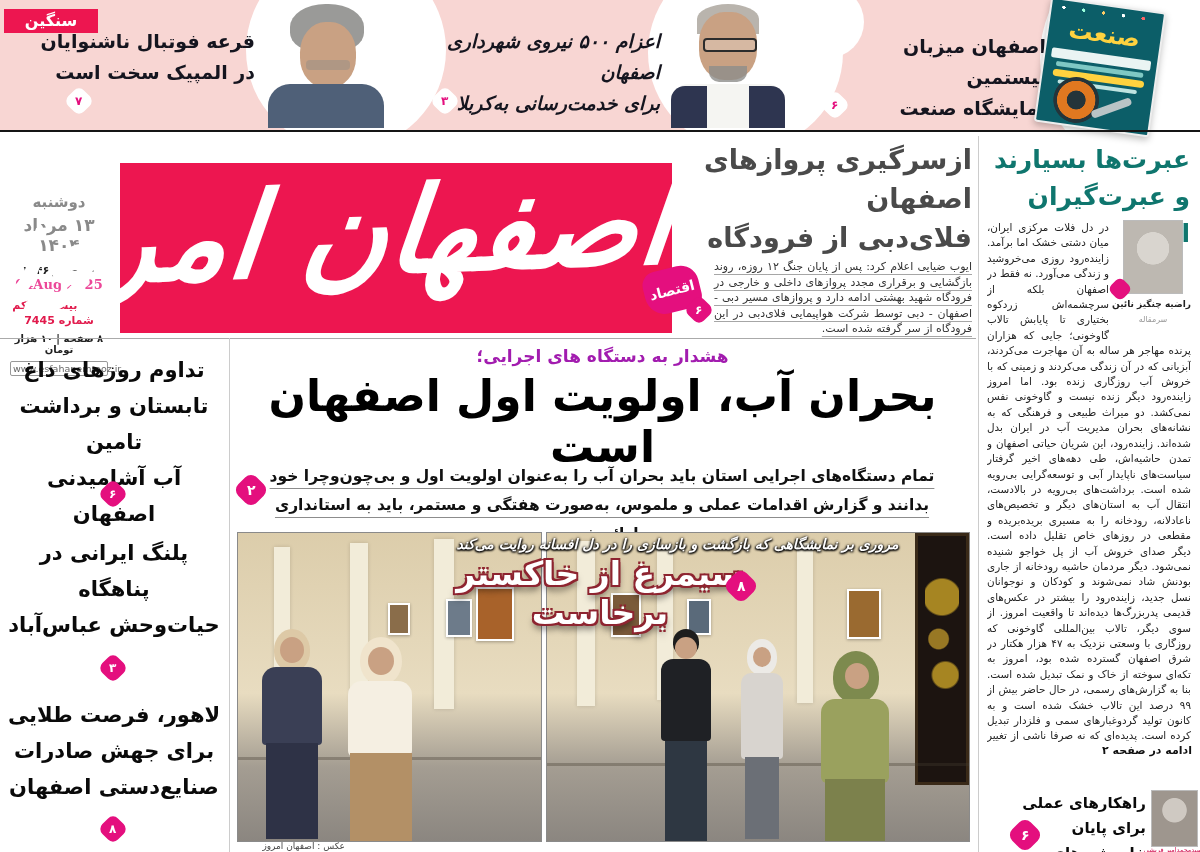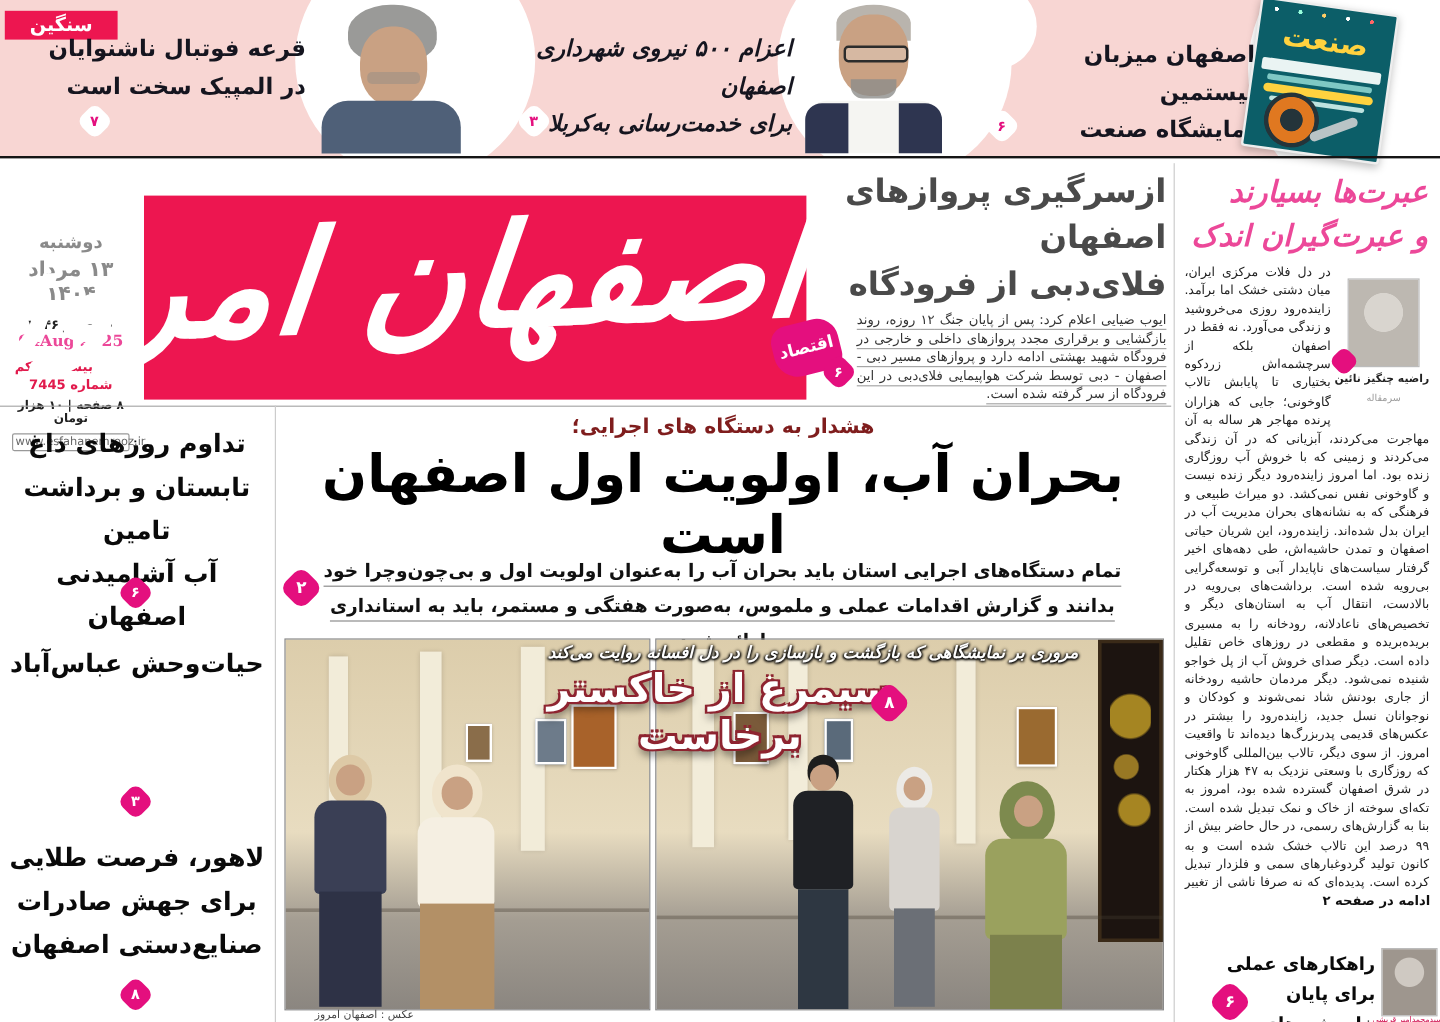--- a/index.html
+++ b/index.html
@@ -69,46 +69,46 @@
 
   
   .h-rule{left:0;top:338px;width:976px;height:1px;background:#aaa;}
   .v-rule-r{left:978px;top:136px;width:1px;height:716px;background:#ccc;}
   .v-rule-l{left:229px;top:338px;width:1px;height:514px;background:#ccc;}
 
   
   .side-block{left:6px;width:216px;text-align:center;font-weight:bold;font-size:21px;line-height:36px;color:#0a0a0a;}
 
   
-  .kicker{left:235px;top:346px;width:735px;text-align:center;font-weight:bold;font-size:17px;color:#7f1d1d;}
+  .kicker{left:235px;top:346px;width:735px;text-align:center;font-weight:bold;font-size:17px;color:#a21caf;}
   .headline{left:235px;top:370px;width:735px;text-align:center;font-weight:bold;font-size:44px;color:#000;}
   .subhead{left:262px;top:462px;width:680px;text-align:center;font-weight:bold;font-size:15.5px;line-height:29px;
            color:#111;text-decoration:underline;text-decoration-color:rgba(0,0,0,.45);
            text-underline-offset:7px;text-decoration-thickness:1px;}
 
   
   .photo{border:1px solid #8a8a8a;overflow:hidden;background:
      linear-gradient(180deg,#dccdab 0%,#e8dcc0 52%,#a49d92 76%,#8b8680 100%);}
   .photo .pillar{position:absolute;background:#f2ecd9;box-shadow:0 0 4px rgba(0,0,0,.15);}
   .photo .frame{position:absolute;border:2px solid #fff;box-shadow:0 1px 3px rgba(0,0,0,.3);}
   .photo .floorline{position:absolute;left:0;width:100%;height:3px;background:rgba(70,60,50,.35);}
   .fig{position:absolute;}
   .fig div{position:absolute;}
   .overlay-kicker{left:395px;top:536px;width:565px;text-align:center;color:#fff;font-weight:bold;font-size:14px;
       text-shadow:0 0 3px #000,1px 1px 2px #000,-1px 1px 2px #000;font-style:italic;}
   .overlay-title{left:410px;top:554px;width:380px;text-align:center;color:#fff;font-weight:bold;font-size:33px;
       text-shadow:2px 2px 0 #8e2430,-2px 2px 0 #8e2430,2px -2px 0 #8e2430,-2px -2px 0 #8e2430,0 5px 7px rgba(0,0,0,.55);}
   .credit{left:235px;top:841px;width:110px;font-size:9px;color:#444;text-align:right;}
 
   
-  .ed-title{left:985px;top:141px;width:205px;text-align:right;font-weight:bold;font-size:25px;line-height:37px;color:#ec4899;font-style:italic;}
+  .ed-title{left:985px;top:141px;width:205px;text-align:right;font-weight:bold;font-size:25px;line-height:37px;color:#0f766e;}
   .ed-body{left:987px;top:220px;width:204px;height:522px;overflow:hidden;font-size:10.4px;line-height:15.4px;
            text-align:justify;color:#222;}
   .author-float{float:left;width:76px;margin:2px 6px 4px 0;text-align:center;position:relative;direction:rtl;}
-  .author-float{float:right;margin:12px 0 4px 6px;}
+  .author-float{float:right;margin:0 0 4px 6px;}
   .author-photo{width:58px;height:72px;margin:0 auto;background:
      radial-gradient(circle at 50% 38%,#d9d5cf 0 30%,#bdb8b1 31% 100%);border:1px solid #bbb;}
   .author-deco{position:absolute;left:-4px;bottom:30px;width:18px;height:18px;background:#e40f7e;
      border-radius:6px;transform:rotate(45deg);}
   .author-name{font-size:9px;font-weight:bold;color:#222;white-space:nowrap;margin-top:3px;}
   .author-role{font-size:8px;color:#999;}
   .ed-more{left:987px;top:744px;width:205px;text-align:right;font-weight:bold;font-size:11px;color:#111;}
 
   .note-band{left:982px;top:762px;width:218px;height:23px;background:#f8d2d6;color:#e00c53;font-weight:bold;
              font-size:13px;line-height:23px;padding-right:8px;box-sizing:border-box;text-align:right;}
@@ -242,20 +242,21 @@
   <div class="abs side-block" style="top:352px;">
     <div>تداوم روزهای داغ</div>
     <div>تابستان و برداشت تامین</div>
     <div>آب آشامیدنی اصفهان</div>
   </div>
   <div class="abs badge" style="left:102px;top:483px;">
       <span>۶</span>
     </div>
 
   <div class="abs side-block" style="top:535px;">
+    <div>پلنگ ایرانی در پناهگاه</div>
     <div>حیات‌وحش عباس‌آباد</div>
   </div>
   <div class="abs badge" style="left:102px;top:657px;">
       <span>۳</span>
     </div>
 
   <div class="abs side-block" style="top:697px;">
     <div>لاهور، فرصت طلایی</div>
     <div>برای جهش صادرات</div>
     <div>صنایع‌دستی اصفهان</div>

